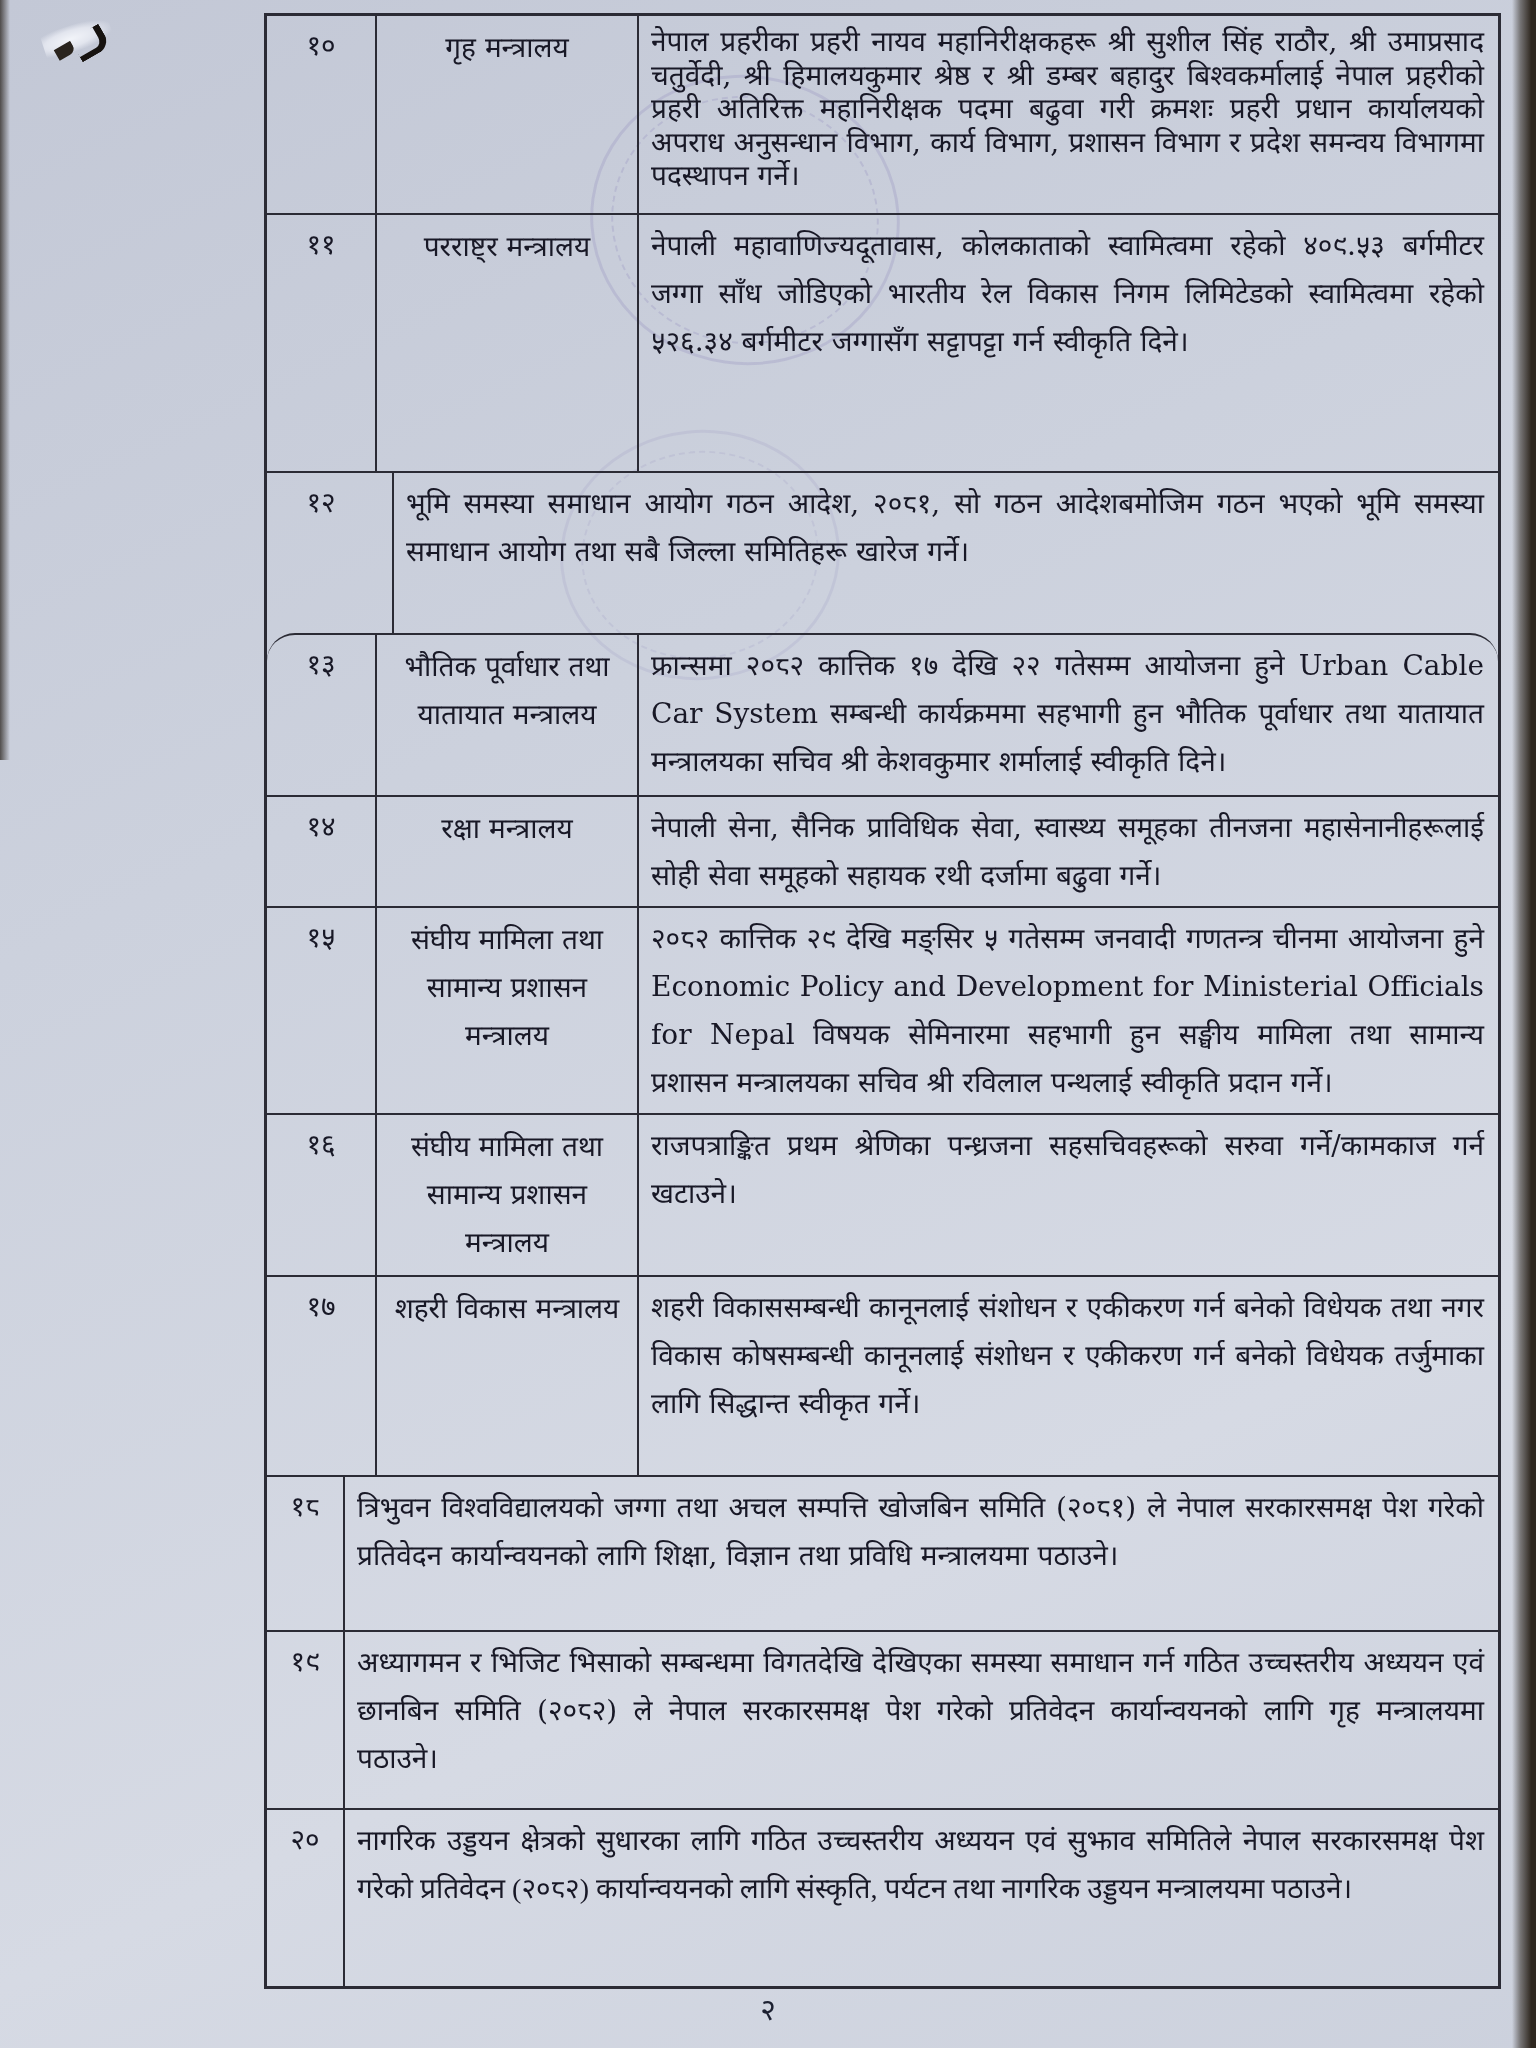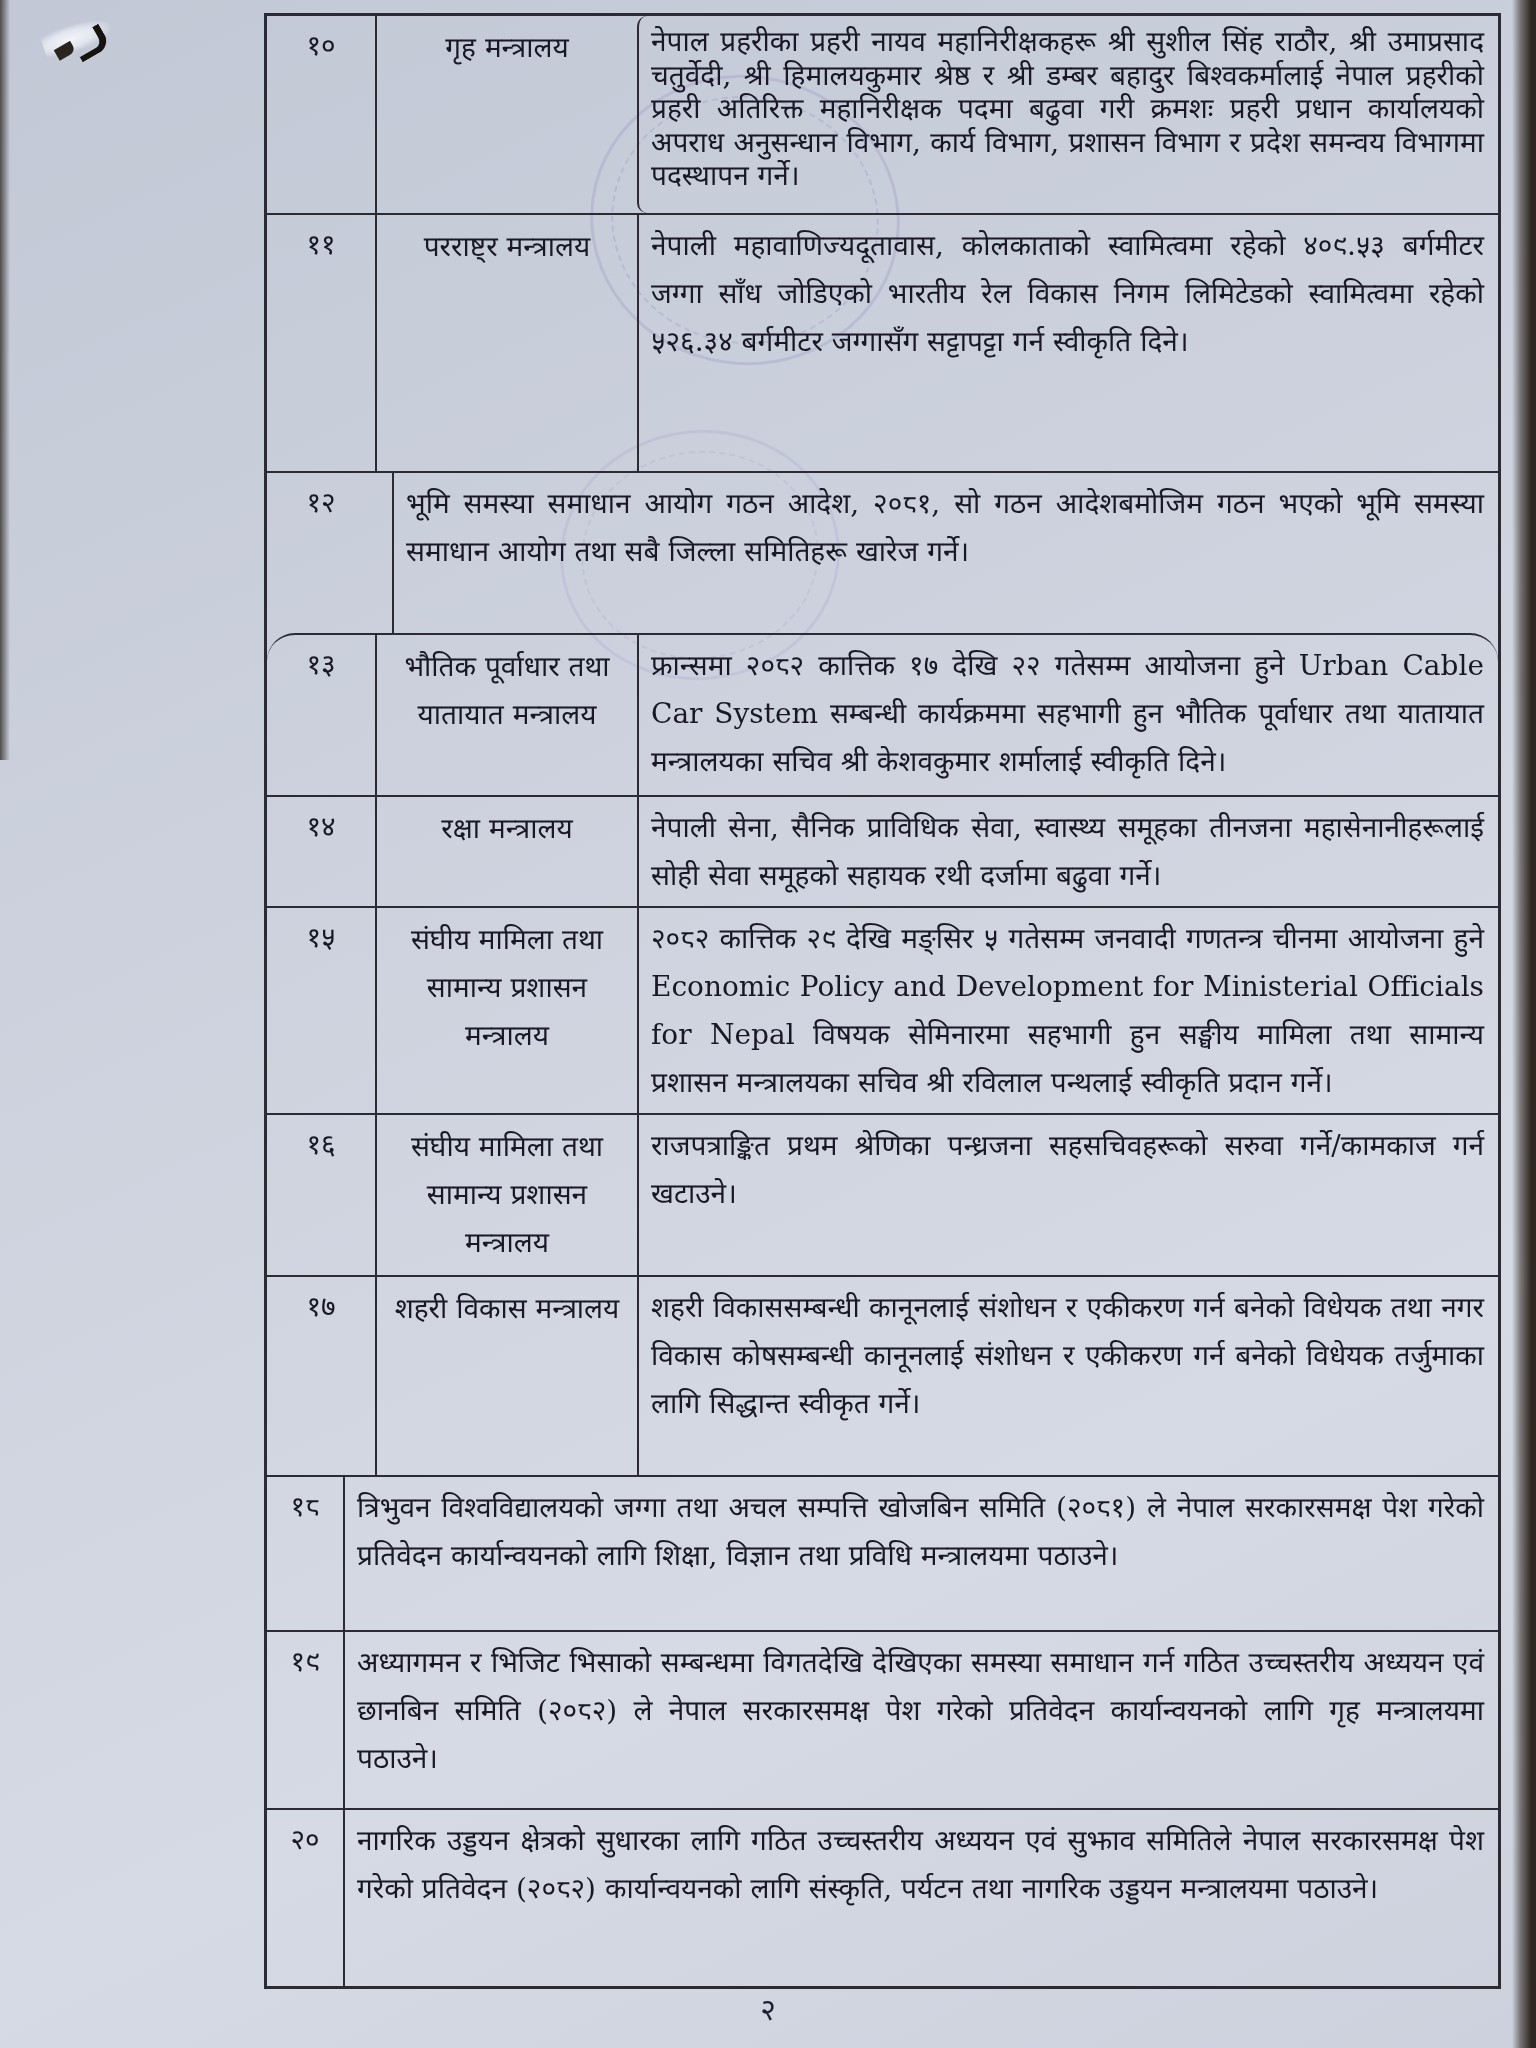--- a/index.html
+++ b/index.html
@@ -75,33 +75,33 @@
     flex:0 0 262px;text-align:center;
     font-size:28px;line-height:48px;
     padding:8px 16px 6px;
   }
   .cell.decision{
     flex:1 1 auto;
     font-size:28px;line-height:48px;
     padding:7px 14px 6px 12px;
     text-align:justify;
   }
-  .row.tight .cell.decision{line-height:33.5px;padding-top:9px;border-radius:10px;}
+  .row.tight .cell.decision{line-height:33.5px;padding-top:9px;}
   
   .row:nth-child(1){min-height:197px;}
   .row:nth-child(2){min-height:258px;}
   .row:nth-child(3){min-height:162px;gap:17px;}
   .row:nth-child(4){min-height:162px;border-radius:28px;}
   .row:nth-child(5){min-height:108px;}
   .row:nth-child(6){min-height:200px;}
   .row:nth-child(7){min-height:162px;}
   .row:nth-child(8){min-height:200px;}
   .row:nth-child(9){min-height:155px;}
   .row:nth-child(10){min-height:178px;}
-  .row:nth-child(11){min-height:178px;}
+  .row:nth-child(11){min-height:178px;font-family:Liberation Serif, serif;}
   .page-number{
     position:absolute;left:0;top:1988px;width:1536px;
     text-align:center;font-size:30px;color:#1c2030;
   }
 </style>
 </head>
 <body>
 
 <div class="edge-left"></div>
 <div class="edge-right"></div>

